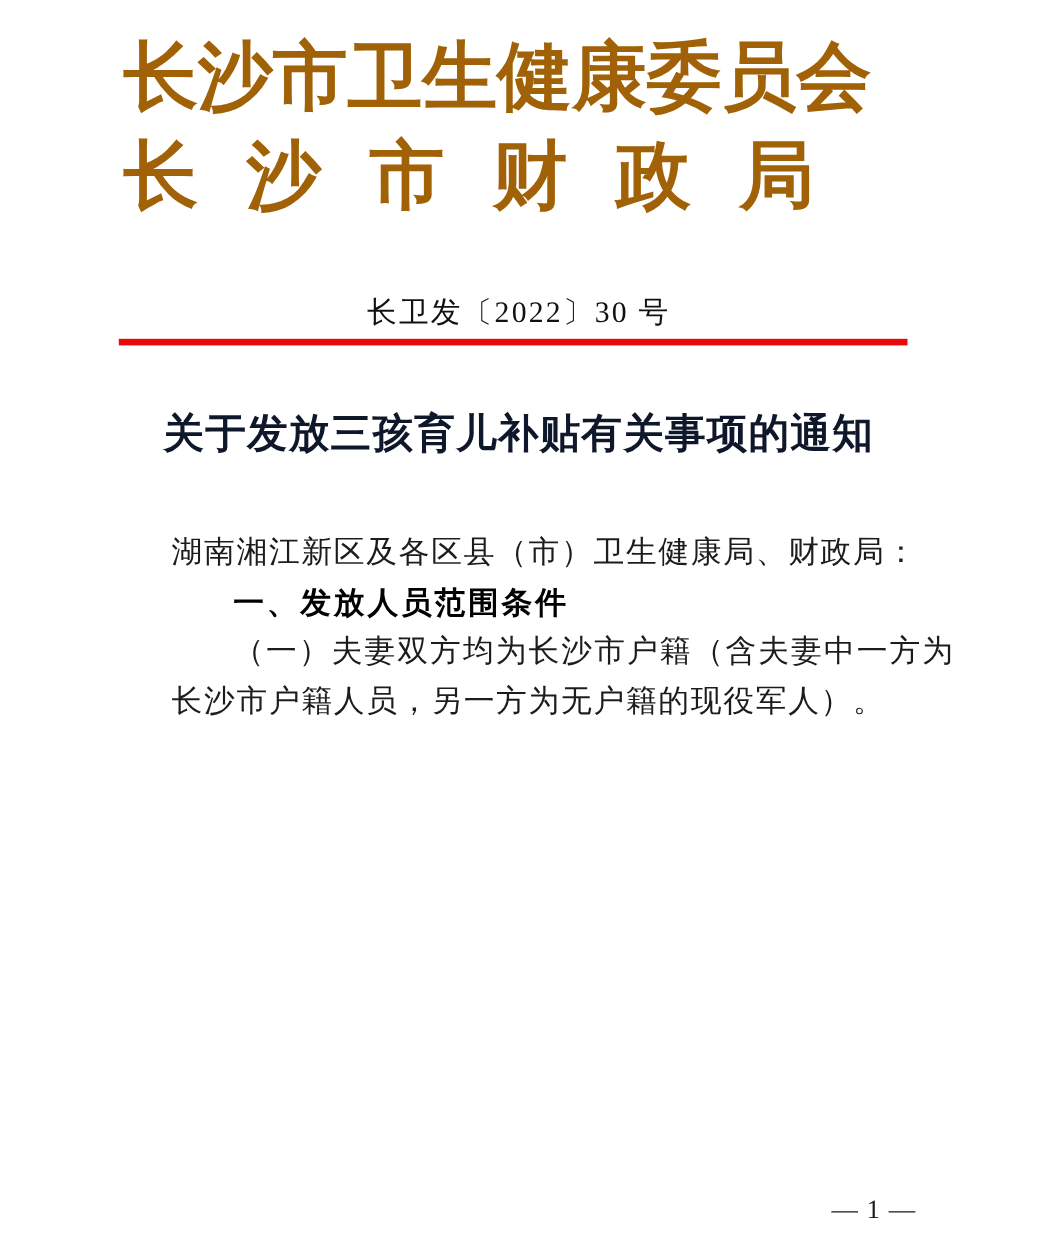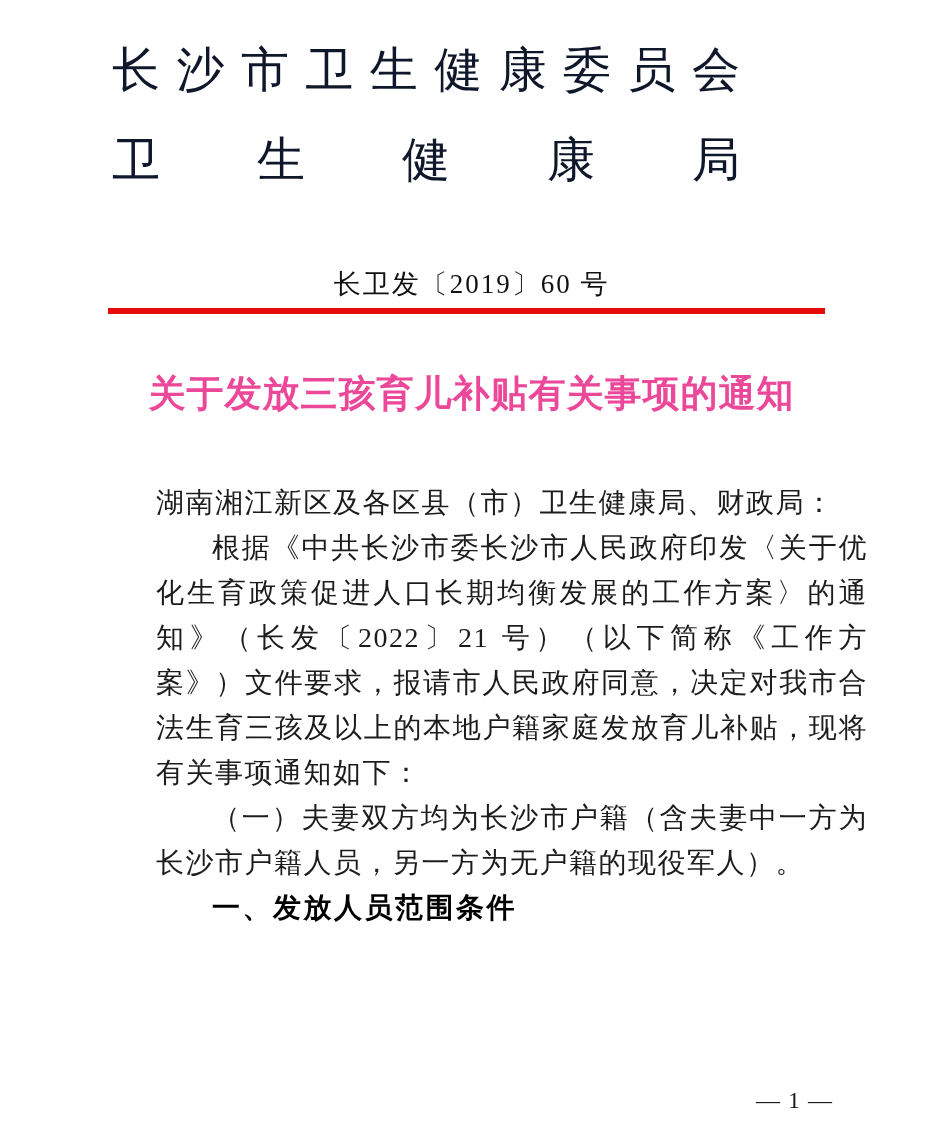--- a/index.html
+++ b/index.html
@@ -13,23 +13,23 @@
     height: 1128px;
     background: #ffffff;
     overflow: hidden;
     font-family: "Liberation Serif", "DejaVu Serif", serif;
   }
   
   .org-line {
     position: absolute;
     left: 112px;
     width: 628px;
-    color: #0f172a;
-    font-weight: normal;
-    font-size: 48px;
+    color: #a16207;
+    font-weight: bold;
+    font-size: 68px;
     line-height: 88px;
     white-space: nowrap;
     text-align: justify;
     text-align-last: justify;
     font-family: "Liberation Serif", "DejaVu Serif", serif;
   }
   .org-line-1 { top: 26px; }
   .org-line-2 { top: 116px; }
   .doc-suffix {
     position: absolute;
@@ -62,21 +62,21 @@
   }
   .doc-title {
     position: absolute;
     left: 0;
     right: 0;
     top: 369px;
     text-align: center;
     font-size: 37px;
     font-weight: bold;
     letter-spacing: 1px;
-    color: #ec4899;
+    color: #0f172a;
   }
   
   .doc-body {
     position: absolute;
     left: 112px;
     top: 480px;
     width: 712px;
     font-size: 28px;
     line-height: 45px;
     letter-spacing: 1.5px;
@@ -104,31 +104,30 @@
     white-space: nowrap;
   }
 </style>
 </head>
 <body>
 
 <div class="page">
 
   <div class="org-line org-line-1">长沙市卫生健康委员会</div>
 
-  <div class="org-line org-line-2">卫生健康局</div>
+  <div class="org-line org-line-2">长沙市财政局</div>
 
 
-  <div class="doc-number">长卫发〔2019〕60 号</div>
+  <div class="doc-number">长卫发〔2022〕30 号</div>
 
   <div class="red-rule"></div>
 
   <div class="doc-title">关于发放三孩育儿补贴有关事项的通知</div>
 
   <div class="doc-body">
       <p class="para flush">湖南湘江新区及各区县（市）卫生健康局、财政局：</p>
-      <p class="para indent">根据《中共长沙市委长沙市人民政府印发〈关于优化生育政策促进人口长期均衡发展的工作方案〉的通知》（长发〔2022〕21 号）（以下简称《工作方案》）文件要求，报请市人民政府同意，决定对我市合法生育三孩及以上的本地户籍家庭发放育儿补贴，现将有关事项通知如下：</p>
+      <p class="para heading">一、发放人员范围条件</p>
       <p class="para indent">（一）夫妻双方均为长沙市户籍（含夫妻中一方为长沙市户籍人员，另一方为无户籍的现役军人）。</p>
-      <p class="para heading">一、发放人员范围条件</p>
     </div>
 
   <div class="page-number">— 1 —</div>
 
 </div>
 
 </body></html>

